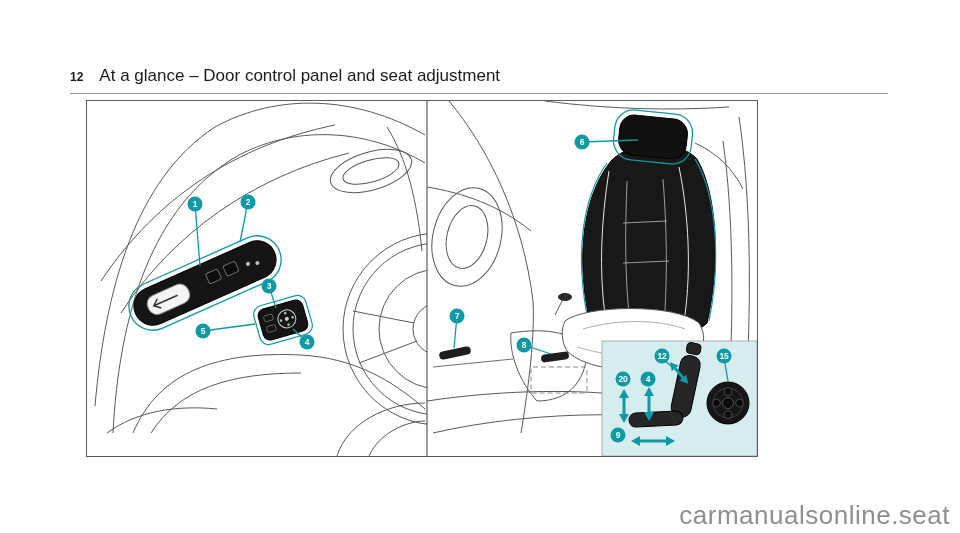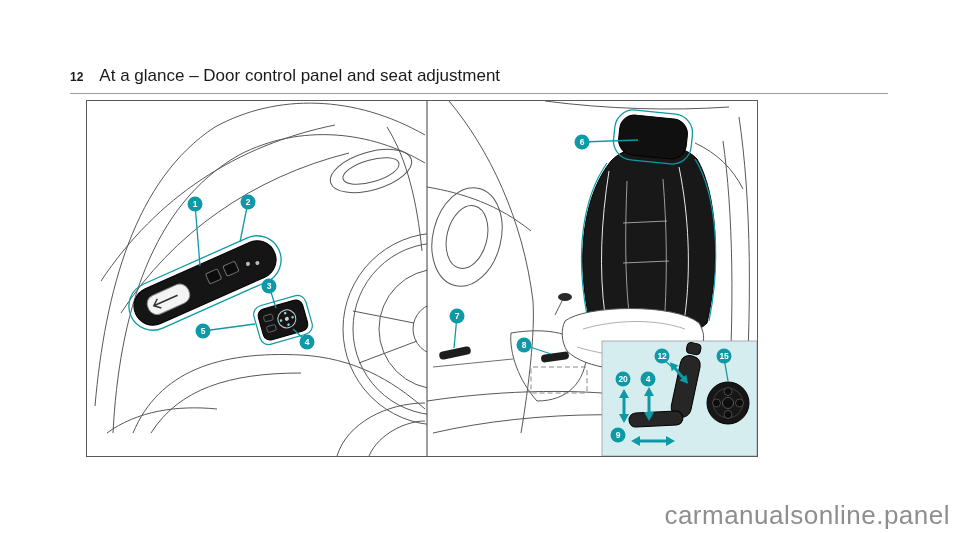--- a/index.html
+++ b/index.html
@@ -225,14 +225,14 @@
     <div class="callout" style="left:495px;top:41px">6</div>
     <div class="callout" style="left:370px;top:215px">7</div>
     <div class="callout" style="left:437px;top:244px">8</div>
     <div class="callout" style="left:531px;top:334px">9</div>
     <div class="callout" style="left:536px;top:278px">20</div>
     <div class="callout" style="left:561px;top:278px">4</div>
     <div class="callout" style="left:575px;top:255px">12</div>
     <div class="callout" style="left:637px;top:255px">15</div>
   </div>
 
-  <div class="watermark">carmanualsonline.panel</div>
+  <div class="watermark">carmanualsonline.seat</div>
 </div>
 
 </body></html>

